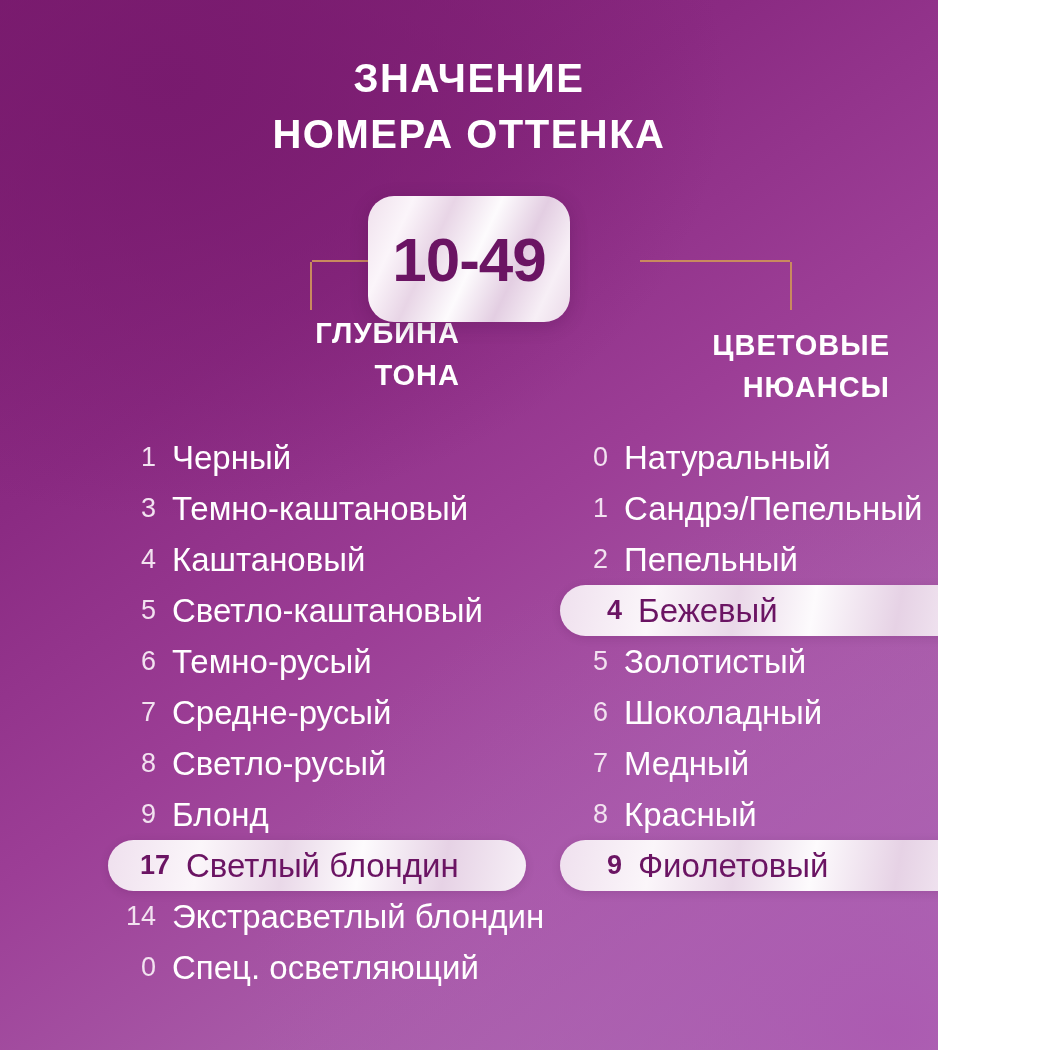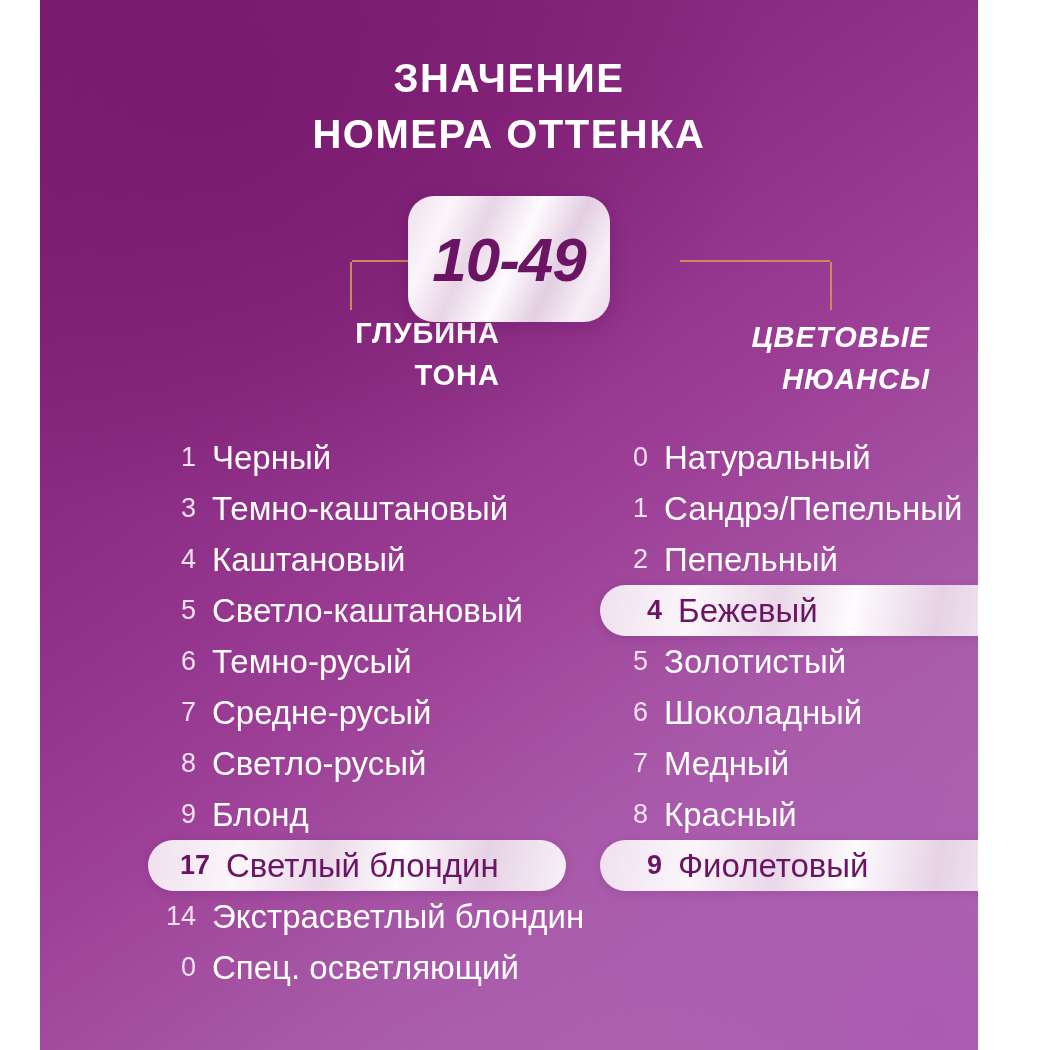--- a/index.html
+++ b/index.html
@@ -16,21 +16,20 @@
   #poster {
     position: relative;
     width: 938px;
     height: 1050px;
     background:
       radial-gradient(ellipse 900px 700px at 18% 8%, rgba(120, 26, 110, 0.95) 0%, rgba(120, 26, 110, 0) 62%),
       radial-gradient(ellipse 1000px 800px at 95% 98%, rgba(171, 86, 176, 0.85) 0%, rgba(171, 86, 176, 0) 65%),
       linear-gradient(145deg, #7b1c6e 0%, #8a2a82 30%, #9c3e96 52%, #a95ca9 74%, #b07ab8 100%);
     box-sizing: border-box;
     overflow: hidden;
-    margin-left: 40px;
   }
 
   
   .title-block {
     position: absolute;
     top: 50px;
     left: 0;
     width: 100%;
     text-align: center;
     color: #ffffff;
@@ -52,21 +51,20 @@
     width: 202px;
     height: 126px;
     border-radius: 26px;
     background:
       linear-gradient(115deg, #efe0ec 0%, #fbf5fa 18%, #e8d5e6 34%, #fdfbfd 52%, #e3cee2 70%, #f7eff6 86%, #ead9e8 100%);
     box-shadow: 0 4px 18px rgba(60, 10, 60, 0.22);
     display: flex;
     align-items: center;
     justify-content: center;
     z-index: 4;
-    font-style: italic;
   }
   .badge-text {
     font-size: 62px;
     font-weight: bold;
     color: #6b1463;
     letter-spacing: -1px;
   }
 
   
   .connector {
@@ -121,24 +119,23 @@
     letter-spacing: 1px;
     text-align: right;
     z-index: 3;
   }
   .heading-left {
     top: 312px;
     left: 160px;
     width: 300px;
   }
   .heading-right {
-    top: 316px;
+    top: 324px;
     left: 590px;
     width: 300px;
-    font-style: italic;
   }
 
   
   .list {
     position: absolute;
     top: 432px;
   }
   .list-left { left: 108px; width: 430px; }
   .list-right { left: 560px; width: 430px; }
 

